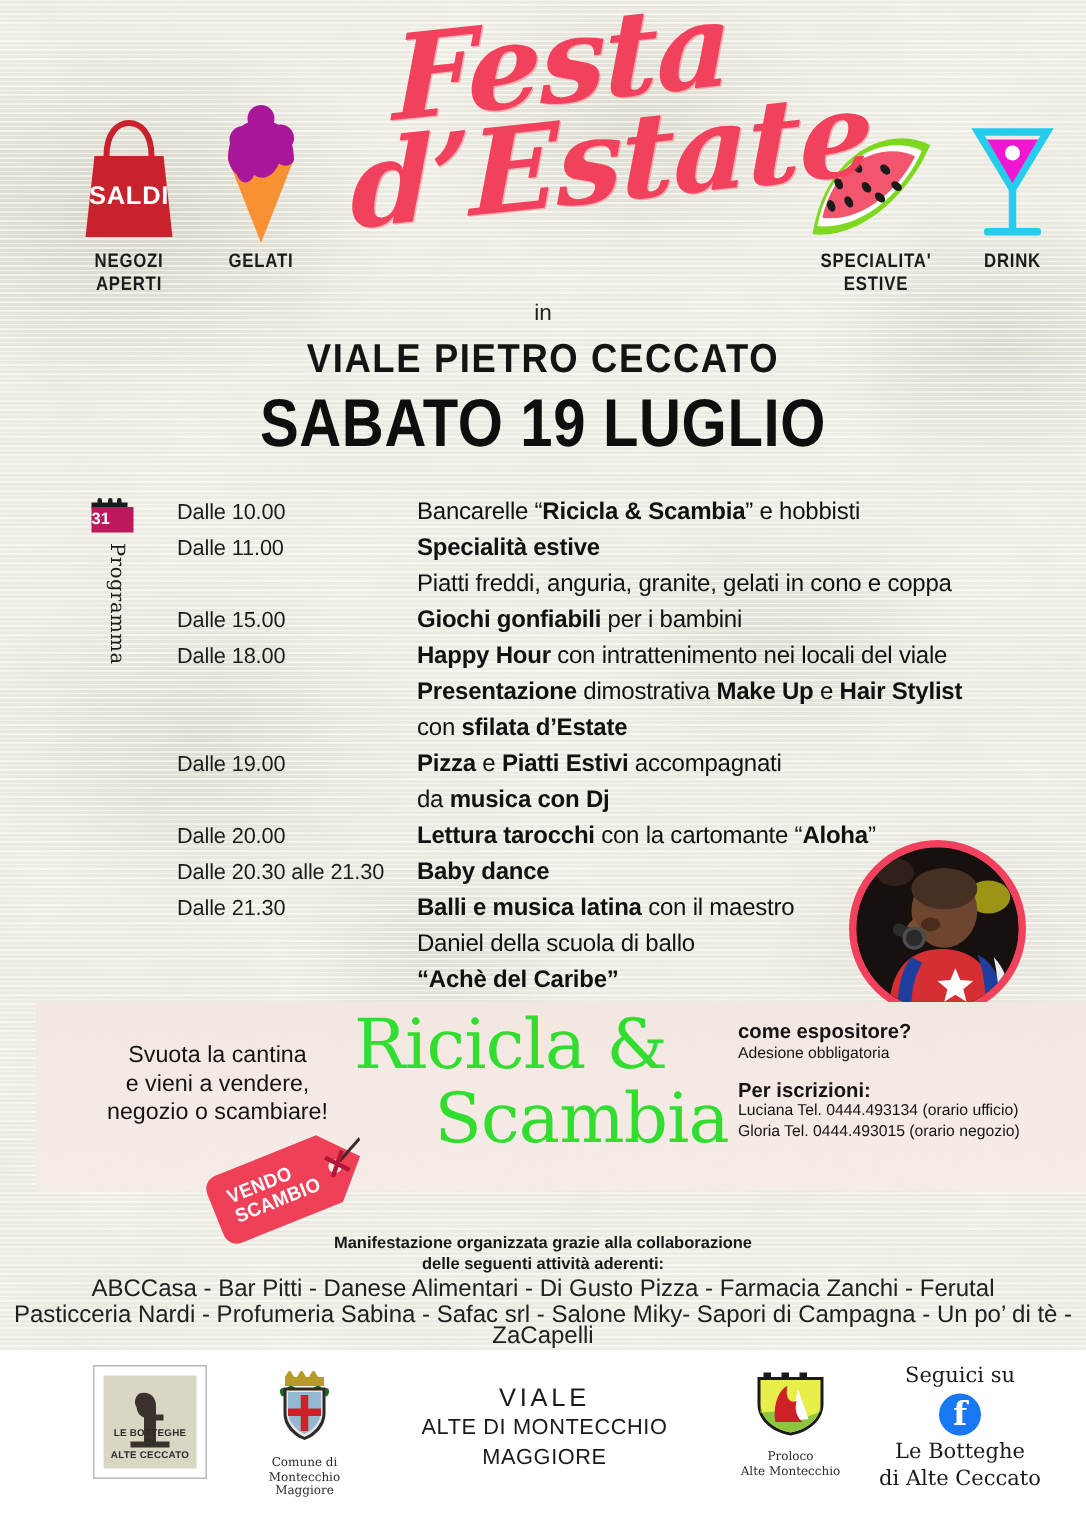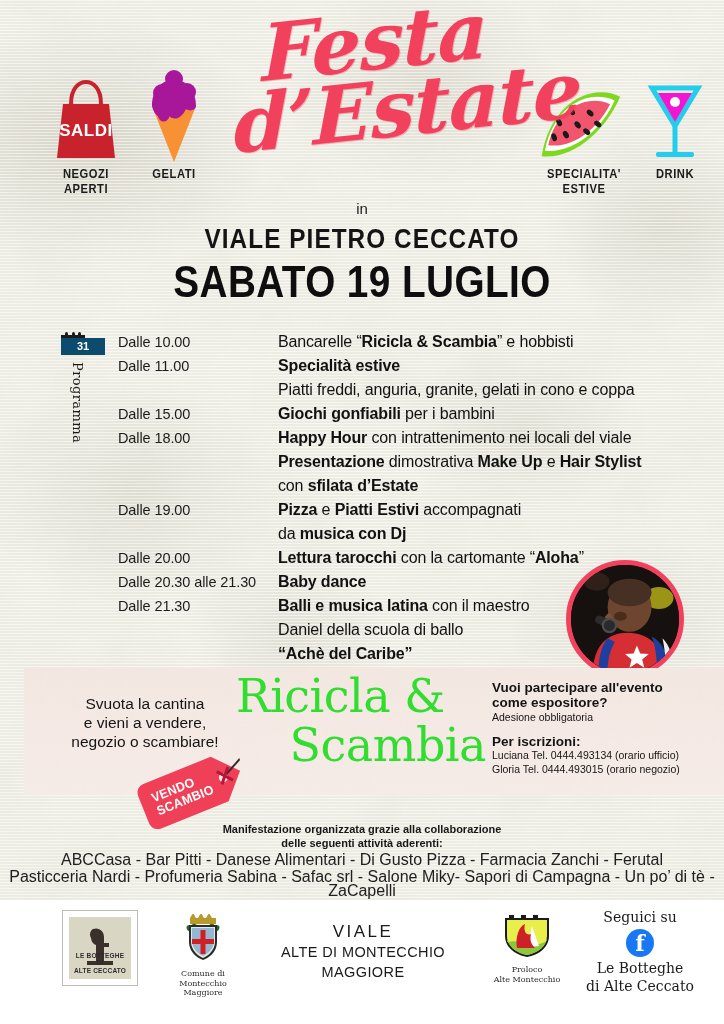--- a/index.html
+++ b/index.html
@@ -77,22 +77,22 @@
     position: absolute; left: 0; right: 0; top: 256px; text-align: center;
     font-family: "Liberation Sans Narrow", "Liberation Sans", sans-serif;
     font-size: 45px; font-weight: 700; letter-spacing: .5px; color: #0e0e0e;
     transform: scaleX(.86);
   }
 
   
   .prog-side { position: absolute; left: 58px; top: 332px; width: 46px; }
   .cal-icon { width: 24px; height: 24px; position: relative; margin-left: 3px; }
   .cal-top { position:absolute; left:0; top:3px; width:24px; height:4px; background:#1b1b1b; }
-  .cal-body { position:absolute; left:0; top:6px; width:44px; height:17px; background:#0c4a6e;
-              color:#fff; font-size:11px; font-weight:700; text-align:center; line-height:17px;
+  .cal-body { position:absolute; left:0; top:6px; width:28px; height:17px; background:#be185d;
+              color:#fff; font-size:11px; font-weight:700; line-height:17px;
               font-family:"Liberation Sans Narrow","Liberation Sans",sans-serif; }
   .cal-ring { position:absolute; top:0; width:3px; height:6px; background:#1b1b1b; border-radius:2px; }
   .prog-vert {
     margin-top: 6px; margin-left: 12px;
     writing-mode: vertical-rl;
     font-family: "DejaVu Serif", serif;
     font-size: 13px; color: #1b1b1b; letter-spacing: .4px;
   }
 
   .prog { position: absolute; left: 118px; top: 330px; width: 600px; }
@@ -399,21 +399,20 @@
       <path d="M92 24 L112 14" stroke="#3a2a26" stroke-width="2" fill="none"></path>
       <path d="M84 18 L96 32 M96 18 L84 32" stroke="#b5173a" stroke-width="3" fill="none"></path>
     </svg>
     <div class="tag-txt">
       <div>VENDO</div>
       <div>SCAMBIO</div>
     </div>
   </div>
 
   <div class="iscriz">
-    <div class="h">Vuoi partecipare all'evento</div>
     <div class="h">come espositore?</div>
     <div class="s">Adesione obbligatoria</div>
     <div class="h2">Per iscrizioni:</div>
     <div class="c">Luciana Tel. 0444.493134 (orario ufficio)</div>
     <div class="c">Gloria Tel. 0444.493015 (orario negozio)</div>
   </div>
 
   <div class="collab">
     <div class="t">Manifestazione organizzata grazie alla collaborazione</div>
     <div class="t">delle seguenti attività aderenti:</div>

